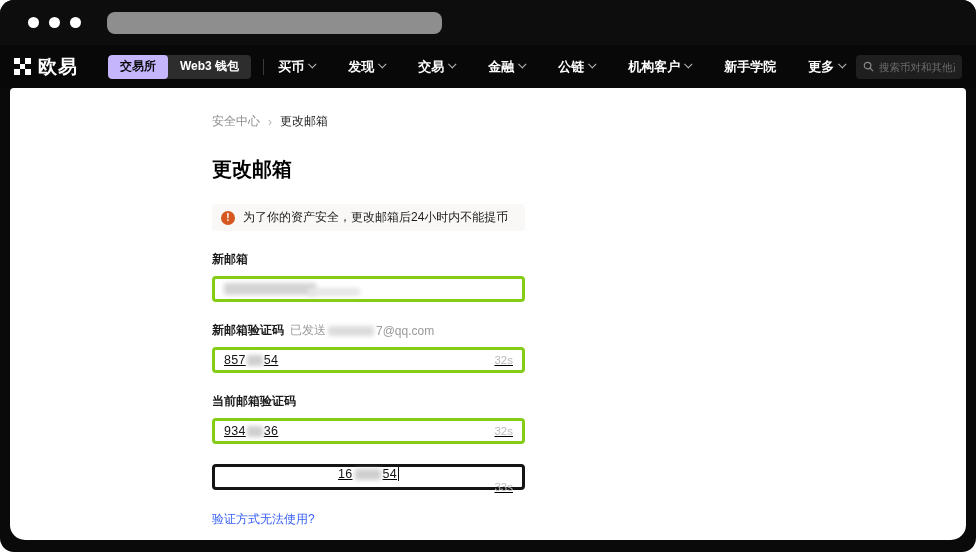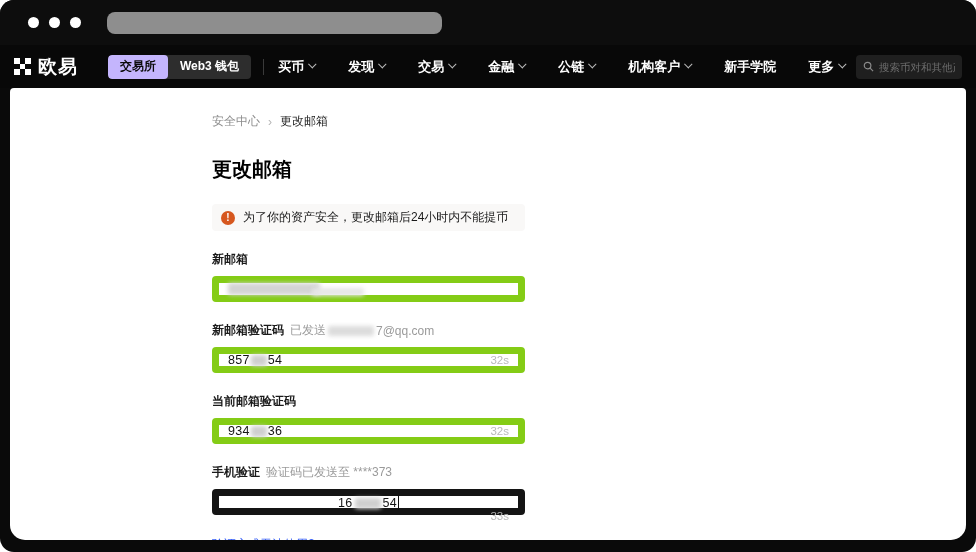--- a/index.html
+++ b/index.html
@@ -79,22 +79,22 @@
     width:14px; height:14px; border-radius:50%; background:#d6571f; color:#fff;
     font-size:10px; font-weight:bold; display:flex; align-items:center;
     justify-content:center; flex:0 0 auto;
   }
   .banner-text { font-size:12px; color:#1a1a1a; white-space:nowrap; }
   .field { margin-top:20px; width:313px; }
   .field-head { display:flex; align-items:baseline; gap:6px; }
   .field-label { font-size:12px; font-weight:bold; color:#1a1a1a; white-space:nowrap; }
   .field-hint { font-size:12px; color:#9a9a9a; display:flex; align-items:center; gap:0; }
   .tb {
-    margin-top:8px; height:26px; border:7px solid #84cc16; border-radius:4px;
-    background:#fff; display:flex; align-items:center; padding:0 9px; cursor:text;
+    margin-top:8px; height:26px; border:3px solid #84cc16; border-radius:4px;
+    background:#fff; display:flex; align-items:center; padding:0 9px; cursor:text;text-decoration:underline;
   }
   .tb.focused { border-color:#141414;flex-direction:column; }
   .tb .code { font-size:12.5px; color:#141414; letter-spacing:0.3px; }
   .tb .countdown { margin-left:auto; font-size:11.5px; color:#b9b9b9; }
   .redact { display:inline-block; border-radius:2px; filter:blur(2px); }
   .redact.r-lg { width:92px; height:12px; background:#d4d4d4; }
   .redact.r-tail { width:52px; height:8px; background:#e6e6e6; margin-left:-8px; margin-top:6px; }
   .redact.r-sm { width:16px; height:11px; background:#cfcfcf; margin:0 1px; vertical-align:-2px; }
   .redact.r-md { width:26px; height:11px; background:#cfcfcf; margin:0 2px; vertical-align:-2px; }
   .redact.r-hint { width:46px; height:10px; background:#dcdcdc; margin:0 2px; vertical-align:-1px; }
@@ -227,24 +227,20 @@
         </div>
         <div class="tb">
           <span class="code">
             <span>934</span><span class="redact r-sm"></span><span>36</span>
           </span>
           <span class="countdown">32s</span>
         </div>
       </div>
 
       <div class="field">
-        <div class="field-head">
-          <span class="field-label">手机验证</span>
-          <span class="field-hint">验证码已发送至 ****373</span>
-        </div>
         <div class="tb focused">
           <span class="code">
             <span>16</span><span class="redact r-md"></span><span>54</span><span class="cursor-bar"></span>
           </span>
           <span class="countdown">33s</span>
         </div>
       </div>
 
       <div class="help-link">验证方式无法使用?</div>
 

